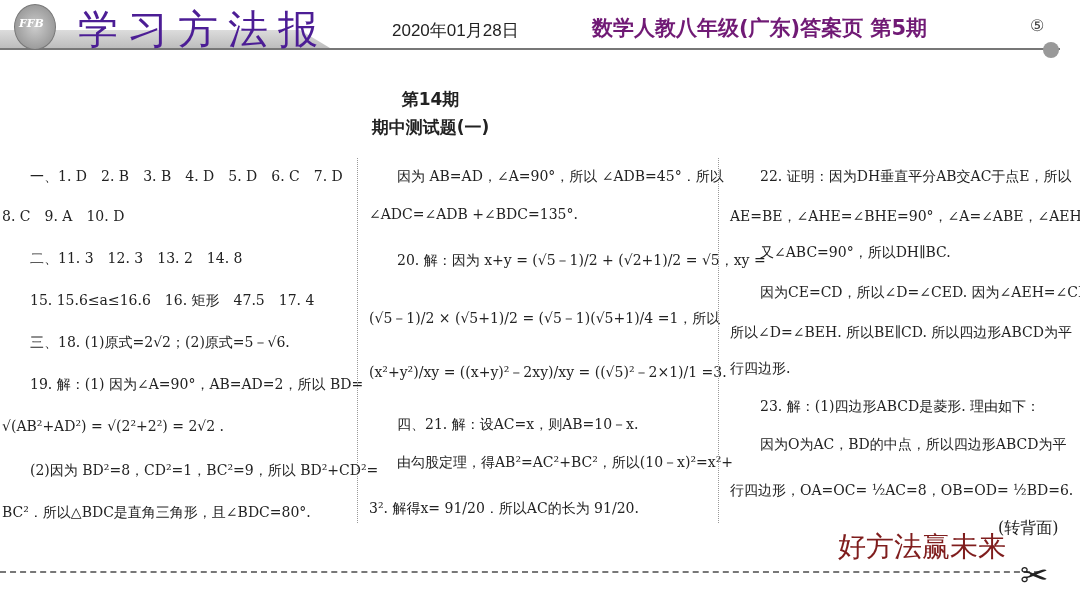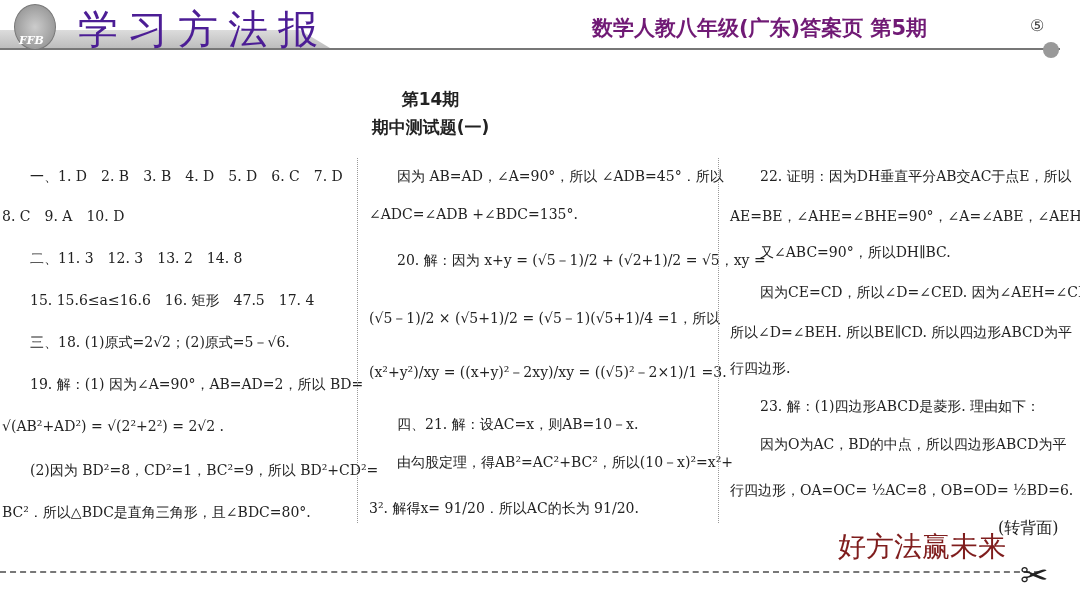--- a/index.html
+++ b/index.html
@@ -2,21 +2,21 @@
 <html><head>
 <meta charset="utf-8">
 <style>
   html,body{margin:0;padding:0;background:#fff;}
   body{width:1080px;height:593px;position:relative;overflow:hidden;font-family:"DejaVu Serif",serif;color:#222;}
   .header{position:absolute;left:0;top:0;width:1080px;height:52px;}
   .hdr-band{position:absolute;left:0;top:30px;width:330px;height:18px;background:linear-gradient(#dcdcdc,#bdbdbd);clip-path:polygon(0 0,300px 0,330px 100%,0 100%);}
   .hdr-line{position:absolute;left:0;top:48px;width:1060px;height:2px;background:#777;}
   .hdr-dot{position:absolute;left:1043px;top:42px;width:16px;height:16px;border-radius:50%;background:#999;}
   .logo{position:absolute;left:14px;top:4px;width:40px;height:44px;border-radius:50%;background:radial-gradient(#ccc,#888);border:1px solid #777;}
-  .logo span{position:absolute;bottom:2px;left:4px;font:bold italic 11px "DejaVu Serif",serif;color:#fff;}
+  .logo span{position:absolute;bottom:19px;left:4px;font:bold italic 11px "DejaVu Serif",serif;color:#fff;}
   .paper-name{position:absolute;left:78px;top:2px;font:40px "DejaVu Serif",serif;letter-spacing:10px;color:#4c1d95;}
   .date{position:absolute;left:392px;top:19px;font:17px "Liberation Sans",sans-serif;color:#222;}
   .issue-title{position:absolute;left:592px;top:14px;font:bold 21px "DejaVu Sans",sans-serif;color:#701a75;}
   .page-num{position:absolute;left:1030px;top:16px;font:16px "DejaVu Serif",serif;color:#444;}
   .sec-title{position:absolute;left:0;width:861px;text-align:center;font:bold 17px "DejaVu Sans",sans-serif;color:#222;}
   .col{position:absolute;top:158px;font-size:14px;line-height:20px;}
   .col .ln{position:absolute;white-space:nowrap;}
   .vdiv{position:absolute;top:158px;height:365px;width:0;border-left:1px dotted #999;}
   .cut-line{position:absolute;left:0;top:571px;width:1040px;border-top:2px dashed #777;}
   .watermark{position:absolute;left:838px;top:528px;font:28px "DejaVu Sans",sans-serif;color:#7f1d1d;}
@@ -26,20 +26,21 @@
 <body>
 
 <div class="header">
   <div class="hdr-band"></div>
   <div class="hdr-line"></div>
   <div class="hdr-dot"></div>
   <div class="logo">
       <span>FFB</span>
     </div>
   <div class="paper-name">学习方法报</div>
+  <div class="date">2020年01月28日</div>
   <div class="issue-title">数学人教八年级(广东)答案页 第5期</div>
   <div class="page-num">⑤</div>
 </div>
 
 <div class="sec-title" style="top:88px">第14期</div>
 <div class="sec-title" style="top:116px">期中测试题(一)</div>
 
 <div class="col" style="left:0;width:350px">
   <div class="ln" style="left:30px;top:8px">一、1. D　2. B　3. B　4. D　5. D　6. C　7. D</div>
   <div class="ln" style="left:2px;top:48px">8. C　9. A　10. D</div>

